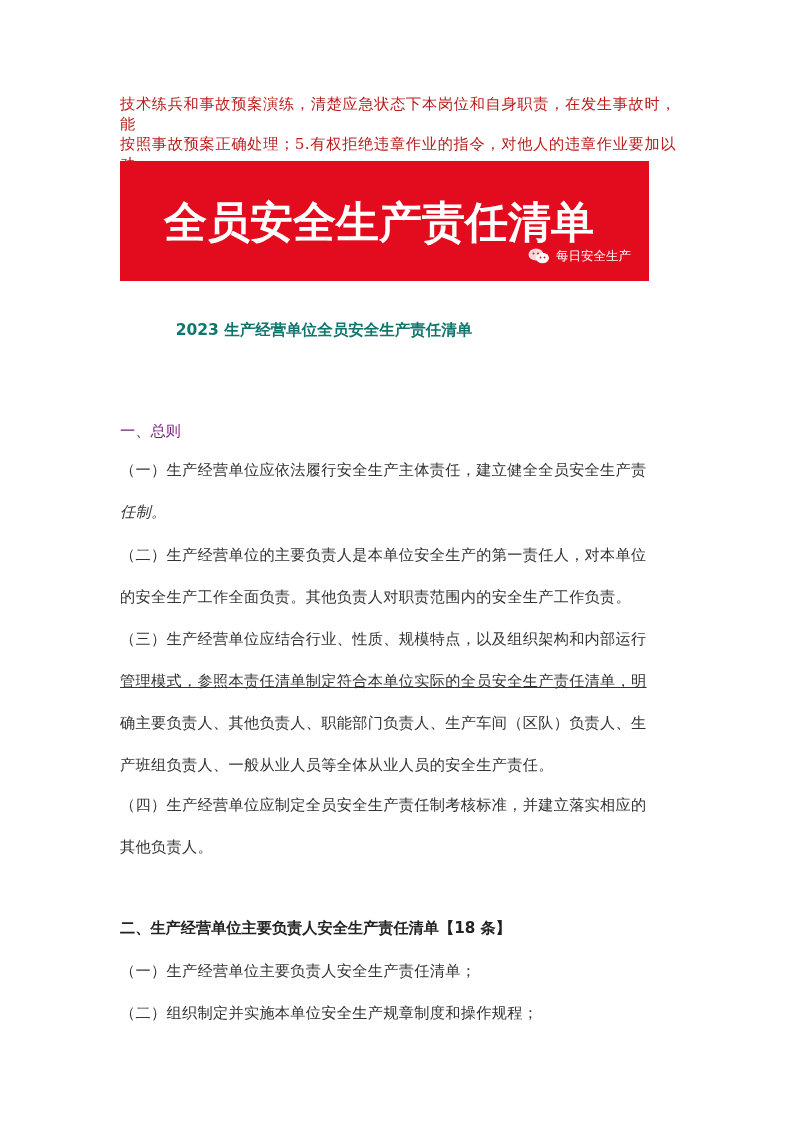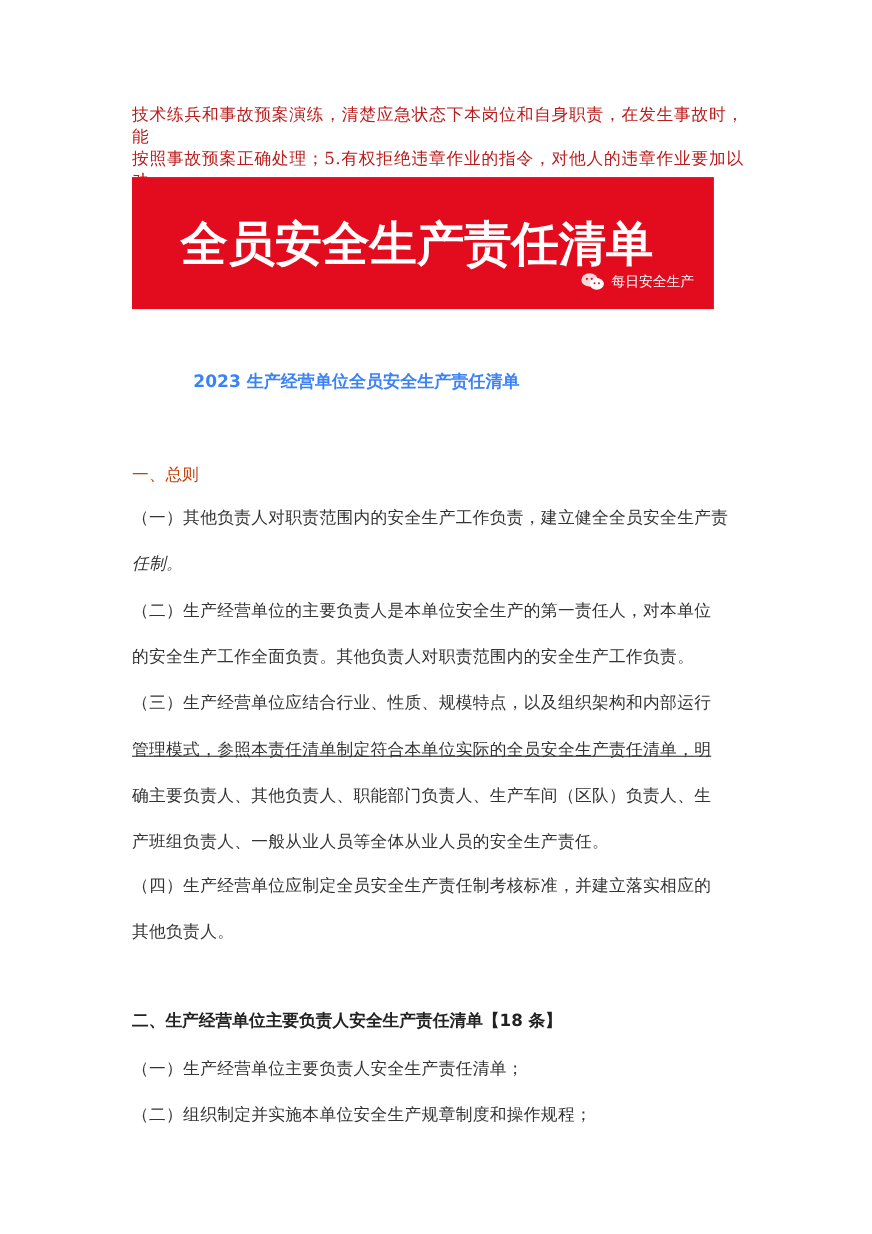--- a/index.html
+++ b/index.html
@@ -73,26 +73,26 @@
       height: 16px;
       position: relative;
       display: inline-block;
     }
     .wechat-icon svg { display: block; }
     
     .doc-title {
       position: absolute;
       left: 0;
       width: 648px;
-      top: 336px;
+      top: 319px;
       text-align: center;
       font-weight: bold;
       font-size: 15.5px;
       line-height: 22px;
-      color: #3b82f6;
+      color: #0f766e;
       margin: 0;
     }
     
     .body-text {
       position: absolute;
       left: 120px;
       width: 556px;
       font-size: 15.2px;
       color: #333333;
       margin: 0;
@@ -100,21 +100,21 @@
     }
     .line {
       position: absolute;
       left: 0;
       white-space: nowrap;
     }
     .section-heading {
       position: absolute;
       left: 120px;
       font-size: 15.2px;
-      color: #c2410c;
+      color: #701a75;
       white-space: nowrap;
       margin: 0;
     }
     .section-heading.bold {
       font-weight: bold;
       color: #222222;
     }
   </style>
 </head>
 <body>
@@ -142,21 +142,21 @@
       </span>
       <span>每日安全生产</span>
     </div>
   </div>
 
   <h1 class="doc-title">2023 生产经营单位全员安全生产责任清单</h1>
 
   <div class="section-heading" style="top:421px;">一、总则</div>
 
   <div class="body-text" style="top:460px;">
-    <div class="line" style="top:0px;">（一）其他负责人对职责范围内的安全生产工作负责，建立健全全员安全生产责</div>
+    <div class="line" style="top:0px;">（一）生产经营单位应依法履行安全生产主体责任，建立健全全员安全生产责</div>
     <div class="line" style="top:42px;font-style:italic;">任制。</div>
   </div>
 
   <div class="body-text" style="top:545px;">
     <div class="line" style="top:0px;">（二）生产经营单位的主要负责人是本单位安全生产的第一责任人，对本单位</div>
     <div class="line" style="top:42px;">的安全生产工作全面负责。其他负责人对职责范围内的安全生产工作负责。</div>
   </div>
 
   <div class="body-text" style="top:629px;">
     <div class="line" style="top:0px;">（三）生产经营单位应结合行业、性质、规模特点，以及组织架构和内部运行</div>

